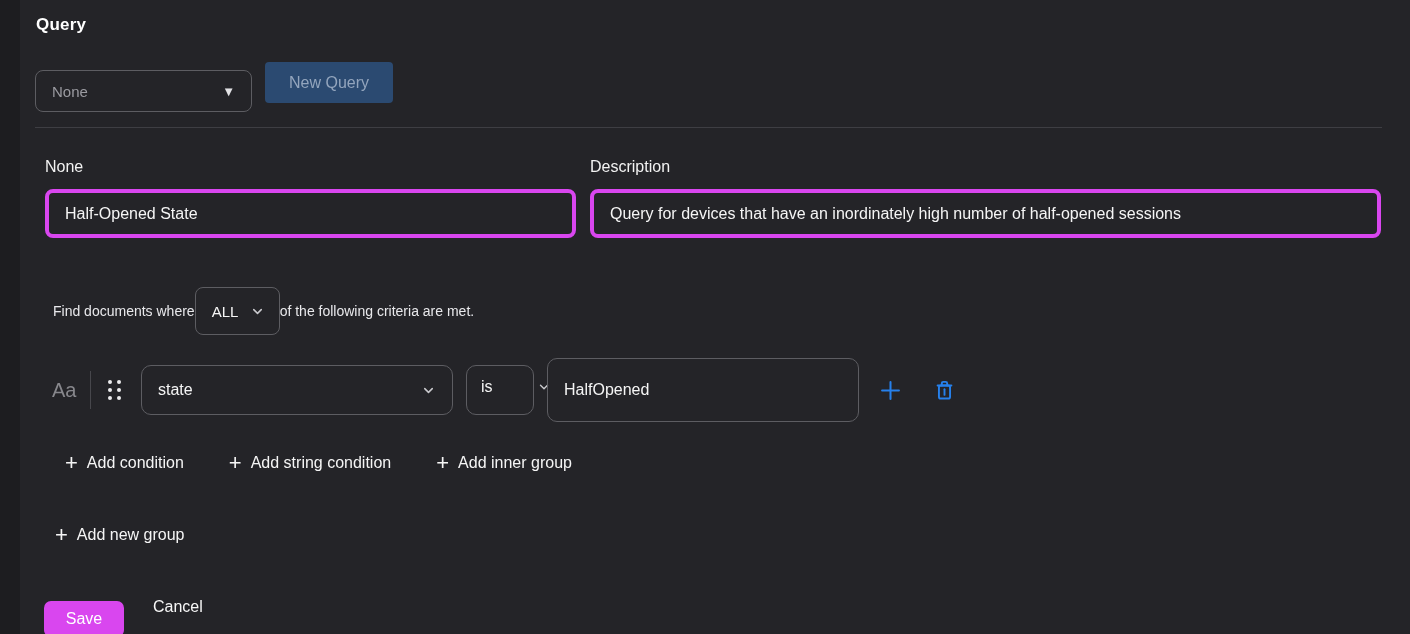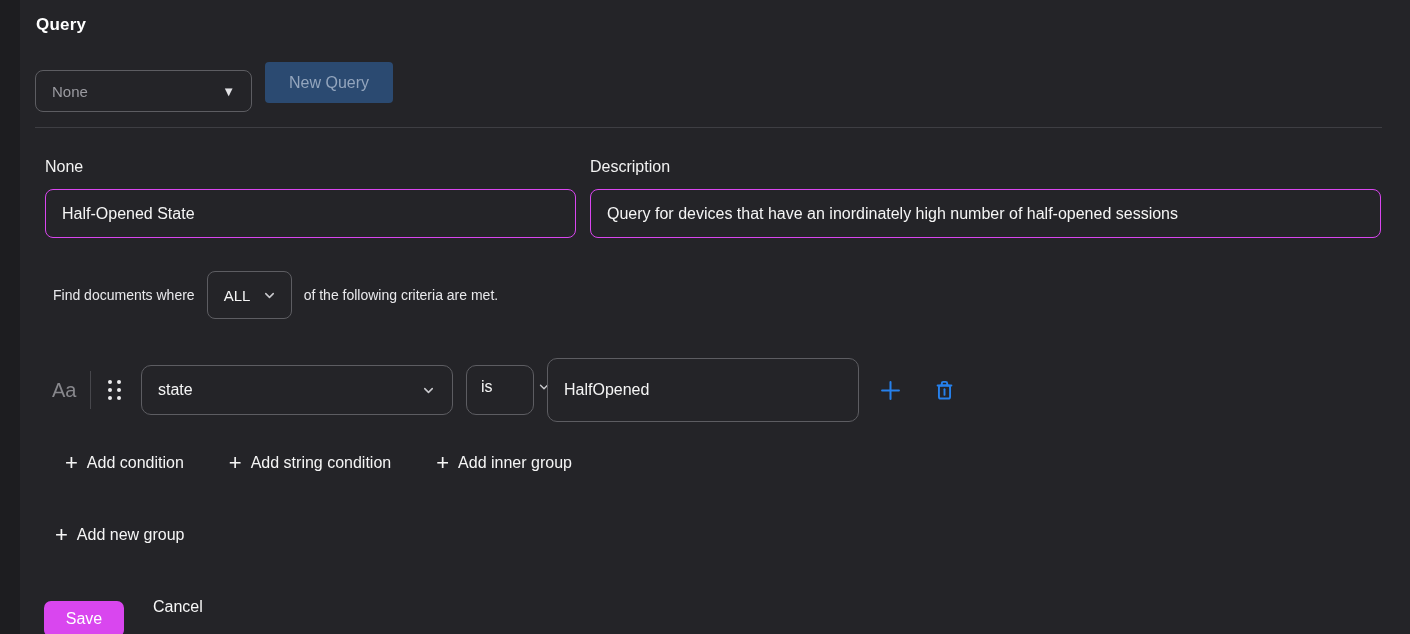--- a/index.html
+++ b/index.html
@@ -37,30 +37,30 @@
   }
   .divider {
     position:absolute; left:35px; top:127px; width:1347px; height:1px;
     background:#3e3e43;
   }
   .field-label { position:absolute; font-size:16px; color:#f2f2f2; }
   .label-name { left:45px; top:158px; }
   .label-desc { left:590px; top:158px; }
   .text-input {
     position:absolute; top:189px; height:49px;
-    background:transparent; border:1px solid #d946ef; border-radius:8px;
+    background:transparent; border:4px solid #d946ef; border-radius:8px;
     color:#f5f5f5; font-size:16px; font-family:inherit; padding:0 16px; outline:none;
   }
   .input-name { left:45px; width:531px; }
   .input-desc { left:590px; width:791px; }
 
   
   .find-row {
-    position:absolute; left:53px; top:271px; height:48px;
-    display:flex; align-items:center; gap:12px;
+    position:absolute; left:53px; top:287px; height:48px;
+    display:flex; align-items:center; 
     font-size:14px; color:#e9e9ec;
   }
   .match-select {
     position:static; width:85px; height:48px; border-radius:8px;
     padding:0 14px 0 16px; justify-content:space-between;
   }
   .match-select .sel-text { font-size:15px; }
 
   
   .condition-row {

